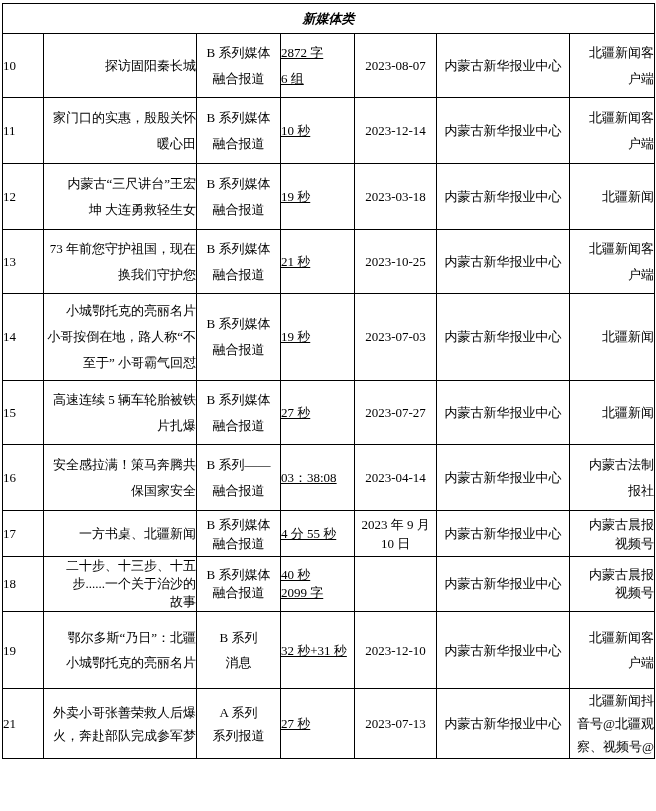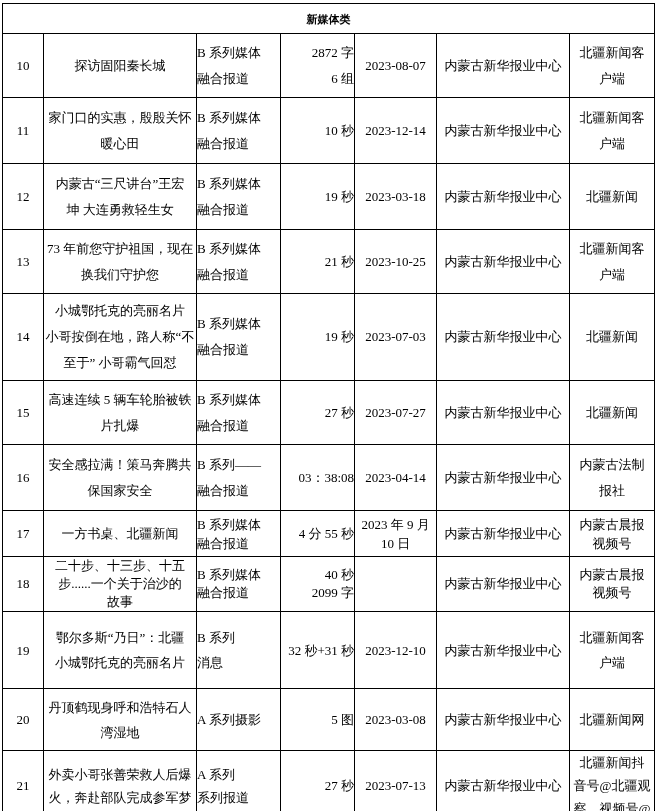--- a/index.html
+++ b/index.html
@@ -10,28 +10,28 @@
   table.doc{
     border-collapse:collapse;table-layout:fixed;
     width:652px;margin:3px 0 0 2px;
   }
   .doc td,.doc th{
     border:1px solid #000000;
     font-size:13px;font-weight:normal;
     vertical-align:middle;overflow:hidden;
     line-height:26px;padding:0;
   }
-  th.hdr{text-align:center;font-weight:bold;height:29px;font-size:11px;}
-  .c-no{text-align:center;}
-  .c-title{text-align:center;padding:1px 7px;white-space:pre-line;}
-  .c-series{white-space:pre-line;}
-  .c-size{text-align:right;white-space:pre-line;}
+  th.hdr{text-align:center;font-weight:bold;height:29px;font-size:13px;font-style:italic;}
+  .c-no{}
+  .c-title{text-align:right;padding:1px 7px;white-space:pre-line;}
+  .c-series{text-align:center;white-space:pre-line;}
+  .c-size{text-align:left;white-space:pre-line;text-decoration:underline;}
   .c-date{text-align:center;padding:1px 6px;white-space:pre-line;}
   .c-org{text-align:center;}
-  .c-platform{text-align:center;padding:1px 7px;white-space:pre-line;}
+  .c-platform{text-align:right;padding:1px 7px;white-space:pre-line;}
   tr.r10{height:64px}
   tr.r11{height:66px}
   tr.r12{height:66px}
   tr.r13{height:64px}
   tr.r14{height:87px}
   tr.r15{height:64px}
   tr.r16{height:66px}
   tr.r17{height:46px}
   tr.r18{height:54px}
   tr.r19{height:77px}
@@ -174,30 +174,20 @@
     <td class="c-title">鄂尔多斯“乃日”：北疆
 小城鄂托克的亮丽名片</td>
     <td class="c-series">B 系列
 消息</td>
     <td class="c-size">32 秒+31 秒</td>
     <td class="c-date">2023-12-10</td>
     <td class="c-org">内蒙古新华报业中心</td>
     <td class="c-platform">北疆新闻客
 户端</td>
   </tr>
-  <tr class="r20">
-    <td class="c-no">20</td>
-    <td class="c-title">丹顶鹤现身呼和浩特石人
-湾湿地</td>
-    <td class="c-series">A 系列摄影</td>
-    <td class="c-size">5 图</td>
-    <td class="c-date">2023-03-08</td>
-    <td class="c-org">内蒙古新华报业中心</td>
-    <td class="c-platform">北疆新闻网</td>
-  </tr>
   <tr class="r21">
     <td class="c-no">21</td>
     <td class="c-title">外卖小哥张善荣救人后爆
 火，奔赴部队完成参军梦</td>
     <td class="c-series">A 系列
 系列报道</td>
     <td class="c-size">27 秒</td>
     <td class="c-date">2023-07-13</td>
     <td class="c-org">内蒙古新华报业中心</td>
     <td class="c-platform">北疆新闻抖

